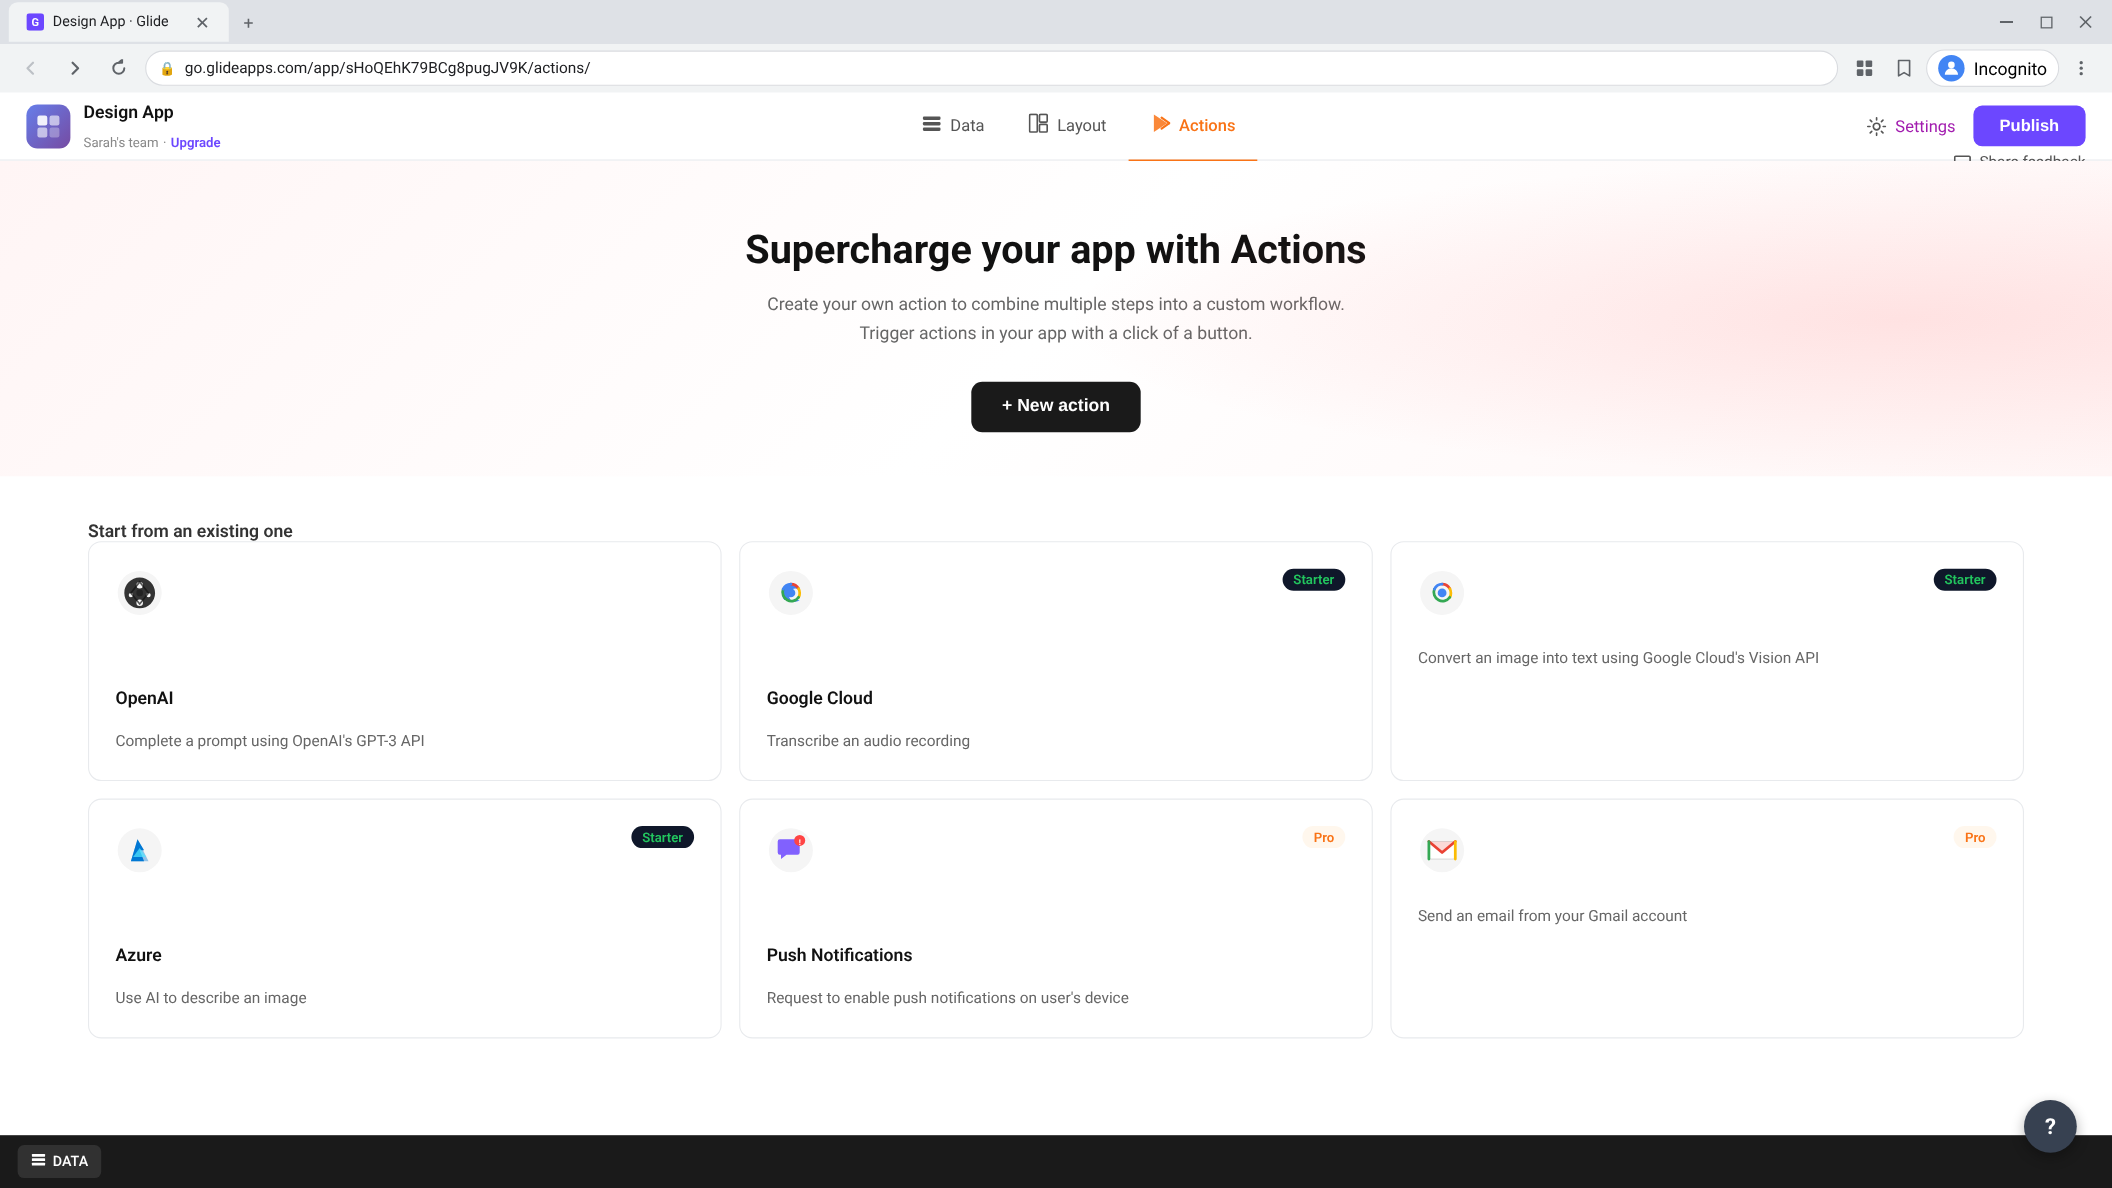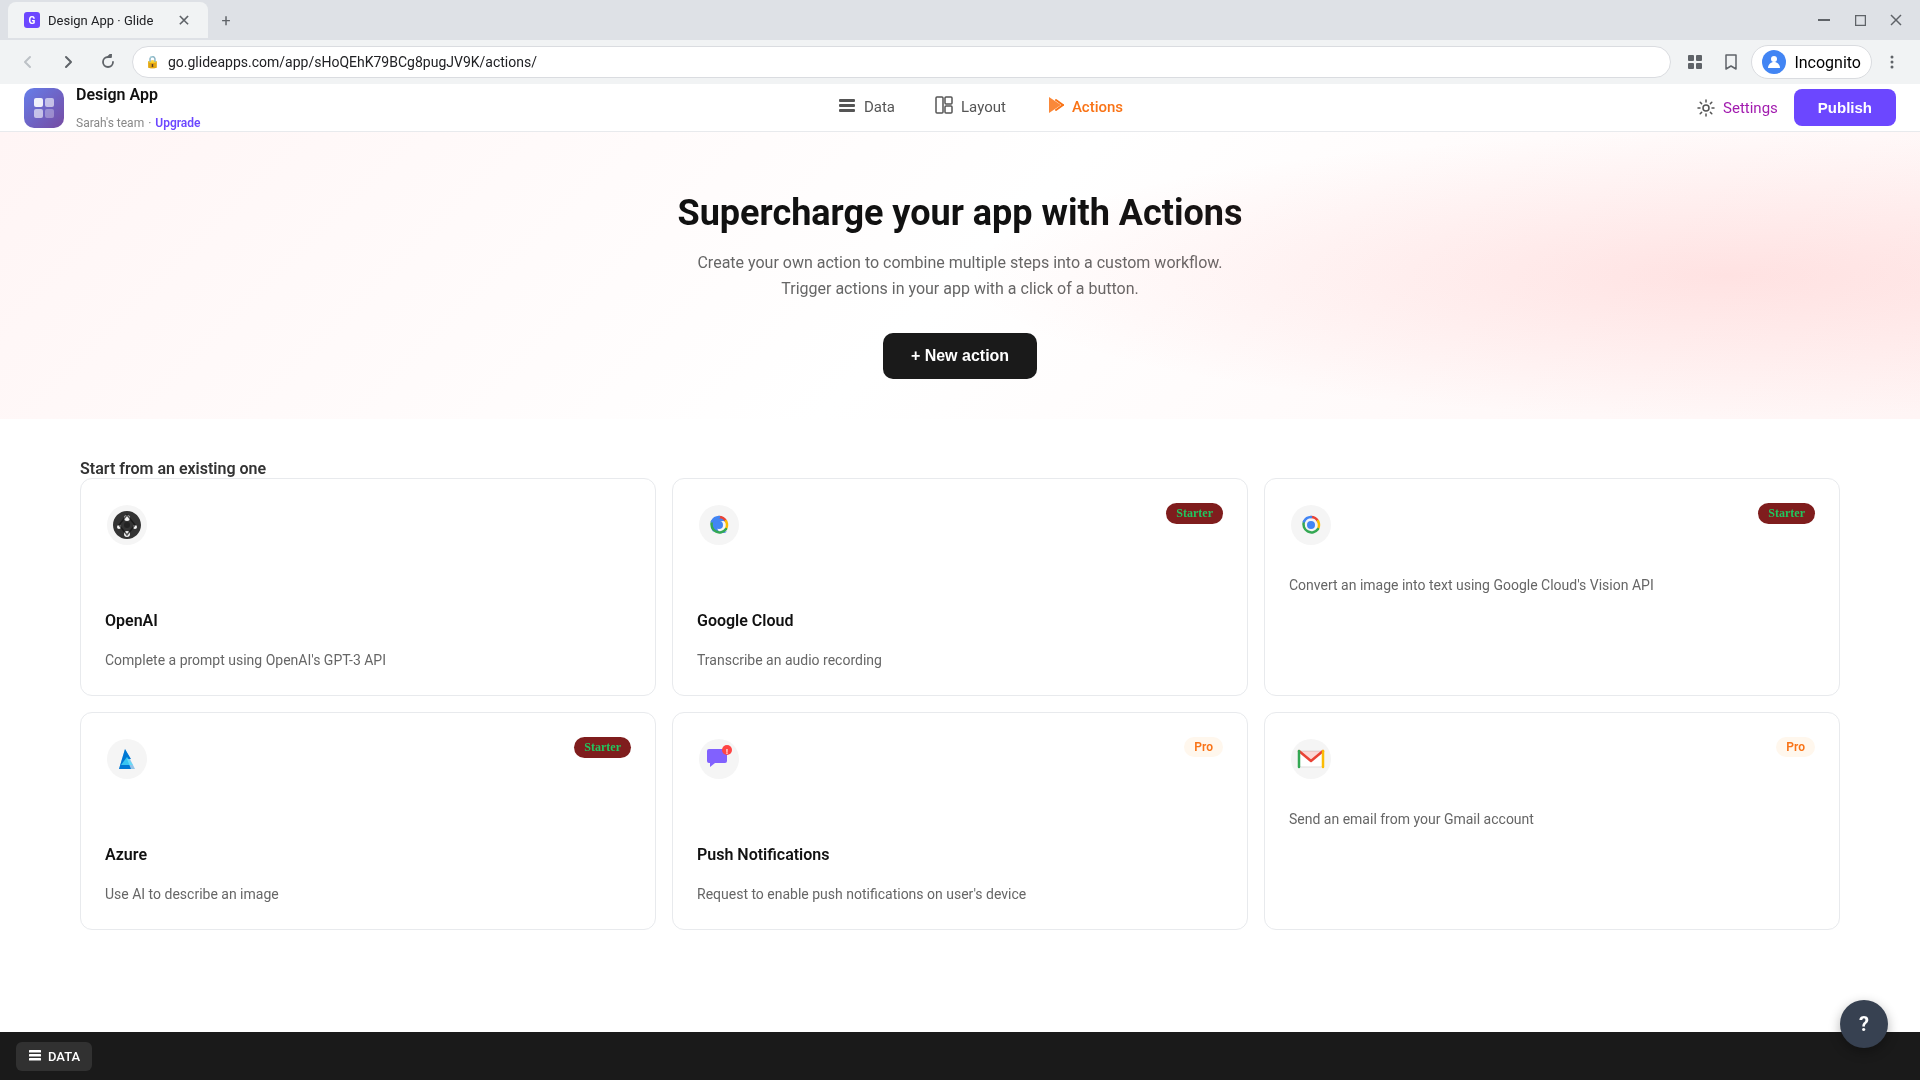--- a/index.html
+++ b/index.html
@@ -21,21 +21,21 @@
     .address-bar-url { font-size: 14px; color: #202124; flex: 1; }
     .toolbar-icons { display: flex; align-items: center; gap: 4px; }
     .toolbar-icon-btn { width: 32px; height: 32px; display: flex; align-items: center; justify-content: center; border-radius: 50%; color: #5f6368; cursor: pointer; }
     .profile-btn { display: flex; align-items: center; gap: 8px; padding: 4px 10px; border-radius: 20px; background: #fff; border: 1px solid #dadce0; cursor: pointer; }
     .profile-avatar { width: 24px; height: 24px; border-radius: 50%; background: #4285f4; display: flex; align-items: center; justify-content: center; color: white; font-size: 11px; font-weight: 600; }
 
     
     .app-content { flex: 1; background: #fff; display: flex; flex-direction: column; overflow: hidden; }
 
     
-    .app-header { height: 48px; background: #fff; border-bottom: 1px solid #e8eaed; display: flex; align-items: center; padding: 0 24px; gap: 0; }
+    .app-header { height: 62px; background: #fff; border-bottom: 1px solid #e8eaed; display: flex; align-items: center; padding: 0 24px; gap: 0; }
     .app-logo-area { display: flex; align-items: center; gap: 12px; min-width: 240px; }
     .app-icon { width: 40px; height: 40px; border-radius: 10px; background: linear-gradient(135deg, #667eea, #764ba2); display: flex; align-items: center; justify-content: center; color: white; font-size: 18px; font-weight: bold; }
     .app-name-area { display: flex; flex-direction: column; }
     .app-name { font-size: 16px; font-weight: 600; color: #111; }
     .app-team { font-size: 12px; color: #888; display: flex; align-items: center; gap: 4px; margin-top: 12px; }
     .upgrade-link { color: #6c47ff; font-weight: 600; cursor: pointer; text-decoration: none; }
     .nav-tabs { flex: 1; display: flex; align-items: center; justify-content: center; gap: 0; }
     .nav-tab { display: flex; align-items: center; gap: 8px; padding: 0 20px; height: 64px; font-size: 15px; color: #555; cursor: pointer; border-bottom: 2px solid transparent; text-decoration: none; }
     .nav-tab.active { color: #f97316; border-bottom-color: #f97316; font-weight: 500; }
     .nav-tab-icon { font-size: 16px; }
@@ -58,21 +58,21 @@
     .new-action-btn { background: #1a1a1a; color: white; border: none; border-radius: 10px; padding: 14px 28px; font-size: 16px; font-weight: 600; cursor: pointer; display: inline-flex; align-items: center; gap: 8px; }
 
     
     .cards-section { padding: 40px 80px; }
     .section-title { font-size: 16px; font-weight: 600; color: #333; }
     .cards-grid { display: grid; grid-template-columns: repeat(3, 1fr); gap: 16px; }
     .action-card { background: #fff; border: 1px solid #e8eaed; border-radius: 12px; padding: 24px; cursor: pointer; transition: box-shadow 0.2s; display: flex; flex-direction: column; gap: 8px; }
     .card-header { display: flex; align-items: flex-start; justify-content: space-between; margin-bottom: 8px; }
     .card-icon { width: 44px; height: 44px; display: flex; align-items: center; justify-content: center; font-size: 28px; }
     .card-badge { font-size: 12px; font-weight: 600; padding: 3px 10px; border-radius: 12px; }
-    .badge-starter { color: #22c55e; background: #7f1d1d; font-family: Liberation Serif, serif; }
+    .badge-starter { color: #22c55e; background: #0f172a; }
     .badge-pro { color: #f97316; background: #fff7ed; }
     .card-title { font-size: 16px; font-weight: 600; color: #111; margin-top: 48px; }
     .card-desc { font-size: 14px; color: #666; line-height: 1.5; margin-top: 12px; }
 
     
     .share-feedback { position: fixed; top: 140px; right: 24px; display: flex; align-items: center; gap: 8px; color: #555; font-size: 14px; cursor: pointer; }
 
     
     .help-btn { position: fixed; bottom: 32px; right: 32px; width: 48px; height: 48px; background: #374151; border-radius: 50%; display: flex; align-items: center; justify-content: center; color: white; font-size: 20px; font-weight: bold; cursor: pointer; box-shadow: 0 4px 12px rgba(0,0,0,0.3); }
 

